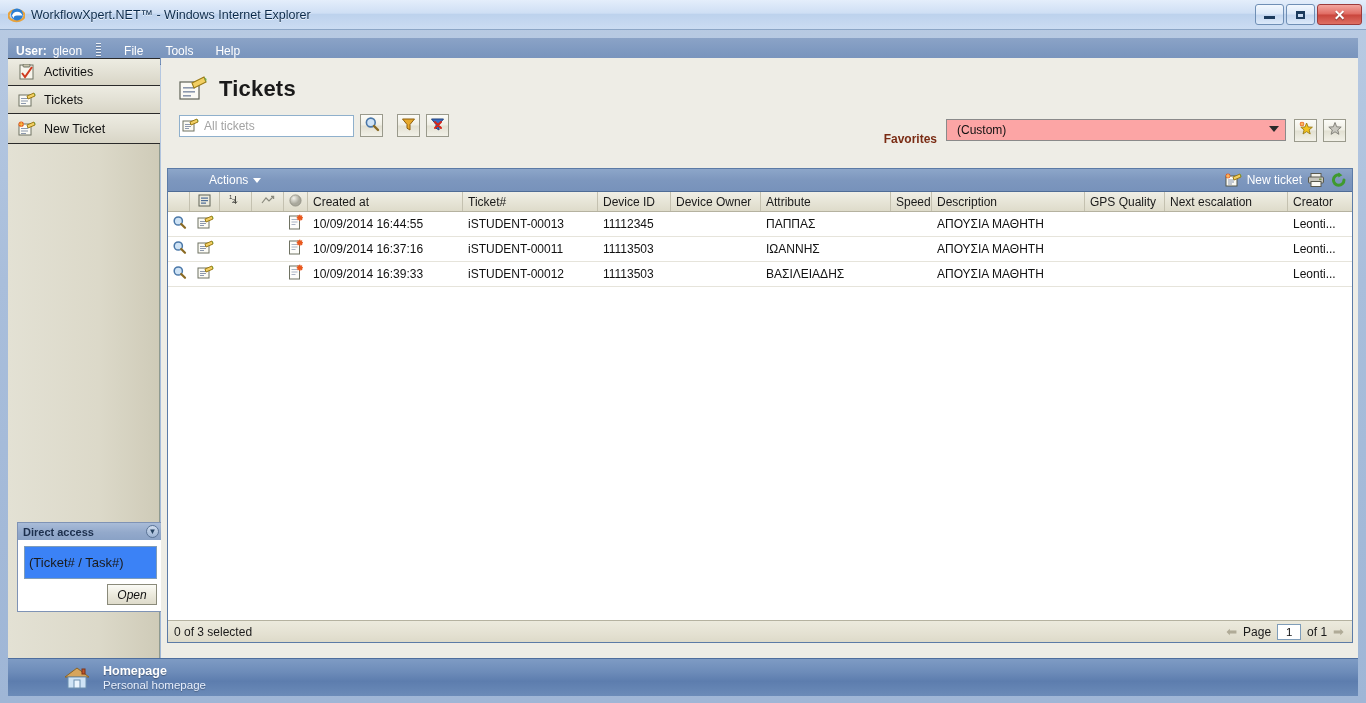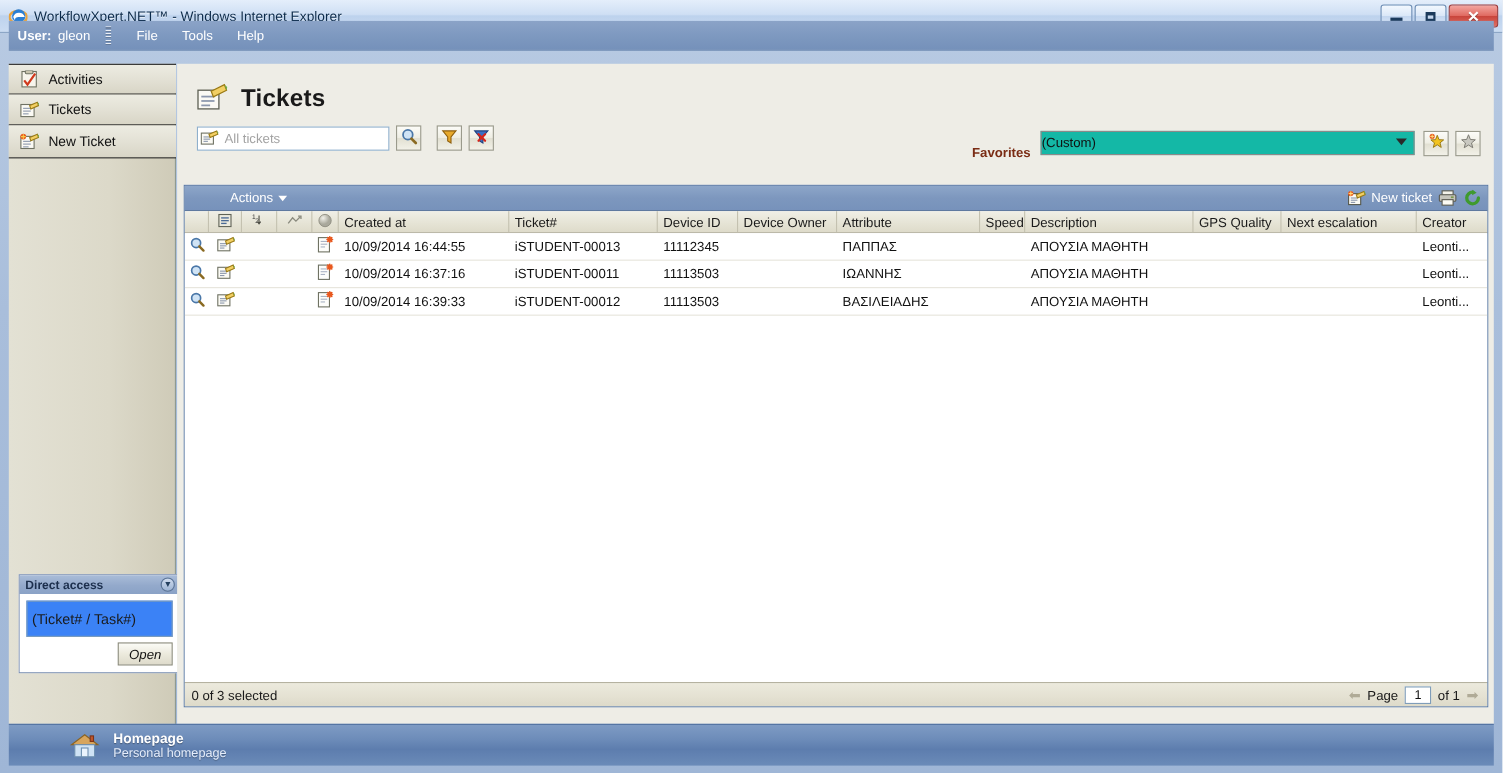--- a/index.html
+++ b/index.html
@@ -53,21 +53,21 @@
     border: 1px solid #9c3b3b;
     background: linear-gradient(to bottom, #f3a6a0 0%, #e06b62 48%, #c9453c 52%, #de6f63 100%);
   }
   .glyph-min { width: 11px; height: 3px; background: #1b3a5c; margin-top: 6px; }
   .glyph-max { width: 9px; height: 8px; border: 2px solid #1b3a5c; border-top-width: 3px; }
   .glyph-close { color: #fff; font-size: 14px; font-weight: bold; line-height: 1;
      text-shadow: 0 1px 1px rgba(0,0,0,0.45); font-family: "Liberation Sans", sans-serif;}
 
   
   .userbar {
-    position: absolute; left: 8px; top: 19px; width: 1350px; height: 27px;
+    position: absolute; left: 8px; top: 38px; width: 1350px; height: 27px;
     background: linear-gradient(to bottom, #8ba3c7 0%, #7e99c0 50%, #7591ba 100%);
     border-bottom: 1px solid #5f7ca8;
     display: flex; align-items: center;
     color: #ffffff;
   }
   .userbar .user-label { font-weight: bold; margin-left: 8px; font-size: 12px; }
   .userbar .user-name { margin-left: 6px; font-size: 12px; }
   .userbar .grip {
     margin-left: 14px; width: 5px; height: 17px;
     background-image: repeating-linear-gradient(to bottom,
@@ -185,23 +185,23 @@
     position: relative;
   }
   .tbtn.gap { margin-left: 14px; }
 
   .fav-block {
     position: absolute; right: 12px; top: 12px; display: flex; align-items: center;
   }
   .fav-label { font-weight: bold; color: #7a2c14; font-size: 12px; margin-right: 9px; margin-top: 18px; }
   .fav-select {
     width: 340px; height: 22px; font-size: 12px;
-    border: 1px solid #8a8a8a; background: #14b8a6; color: #111;
+    border: 1px solid #8a8a8a; background: #fca5a5; color: #111;
     font-family: "Liberation Sans", sans-serif;
-    padding-left: 0;
+    padding-left: 10px;
     appearance: none; -webkit-appearance: none;
   }
   .fav-select-wrap { position: relative; }
   .fav-caret {
     position: absolute; right: 7px; top: 7px;
     width: 0; height: 0; border-left: 5px solid transparent;
     border-right: 5px solid transparent; border-top: 6px solid #2a2a2a;
     pointer-events: none;
   }
 

